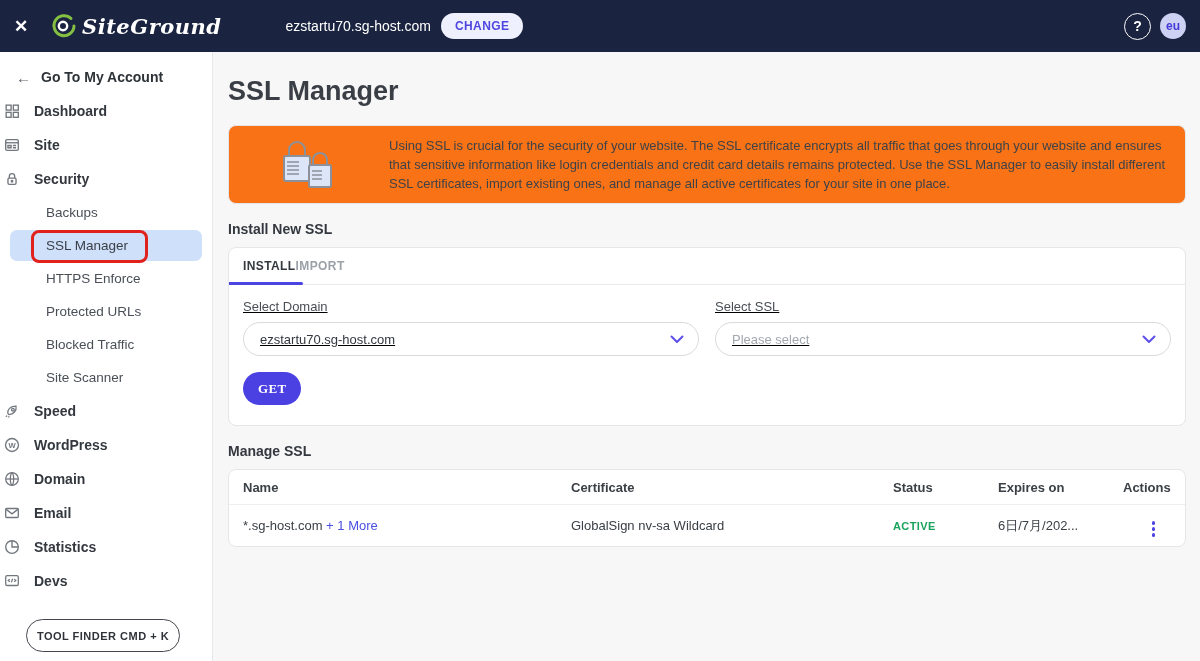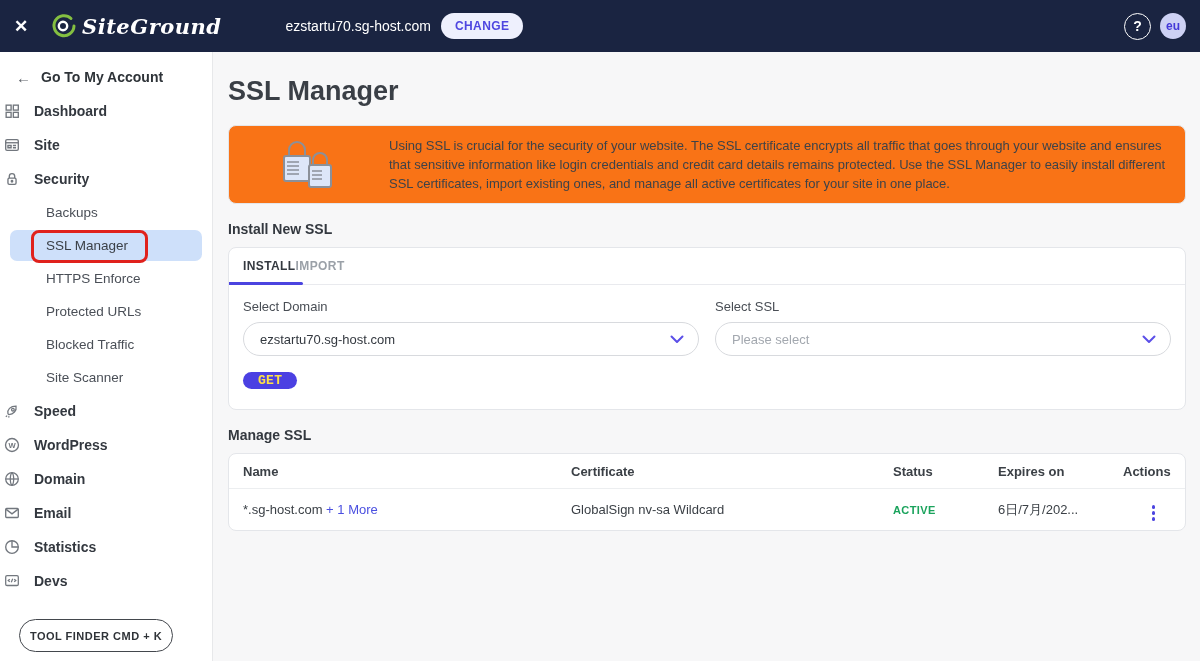--- a/index.html
+++ b/index.html
@@ -19,43 +19,43 @@
 
   
   .sidebar { position:absolute; left:0; top:52px; width:213px; height:609px; background:#fff; border-right:1px solid #e7e8ea; padding-top:8px; }
   .side-back { display:flex; align-items:center; gap:10px; height:34px; padding-left:16px; font-size:14px; font-weight:bold; color:#2e3338; cursor:pointer; }
   .side-back .arr { color:#5a5f66; font-size:15px; font-weight:normal; }
   .nav-item { display:flex; align-items:center; gap:13px; height:34px; padding-left:3px; font-size:14px; font-weight:bold; color:#33383f; cursor:pointer; }
   .nav-item svg { flex:0 0 18px; }
   .sub-item { height:33px; display:flex; align-items:center; padding-left:46px; font-size:13.5px; color:#4a4f57; cursor:pointer; }
   .sub-item.active { margin:0 10px; padding-left:36px; background:#cee0fa; border-radius:7px; height:31px; margin-top:1px; margin-bottom:1px; color:#3a3f46; }
   .red-annotation { position:absolute; left:31px; top:230px; width:117px; height:33px; border:3px solid #e0211c; border-radius:8px; pointer-events:none; z-index:6; }
-  .tool-finder { position:absolute; left:19px; bottom:9px; width:154px; height:33px; border:1px solid #43474d; border-radius:17px; background:#fff; font-size:11px; font-weight:bold; letter-spacing:.5px; color:#2f3338; cursor:pointer; font-family:"Liberation Sans", sans-serif; }
+  .tool-finder { position:absolute; left:26px; bottom:9px; width:154px; height:33px; border:1px solid #43474d; border-radius:17px; background:#fff; font-size:11px; font-weight:bold; letter-spacing:.5px; color:#2f3338; cursor:pointer; font-family:"Liberation Sans", sans-serif; }
 
   
   .main { position:absolute; left:213px; top:52px; width:987px; height:609px; background:#f7f7f8; padding:0 14px 0 15px; overflow:hidden; }
   .page-title { font-size:27px; font-weight:bold; color:#3a3f46; margin:24px 0 18px; }
   .info-box { background:#f97316; border:1px solid #e4e6ea; border-radius:8px; display:flex; align-items:center; padding:10px 14px 10px 0; min-height:72px; }
   .info-locks { width:160px; display:flex; justify-content:center; flex:0 0 160px; }
   .info-text { flex:1; font-size:13px; line-height:19px; color:#3e4248; }
 
   .section-h { font-size:14px; font-weight:bold; color:#33383f; margin:17px 0 10px; }
   .card { background:#fff; border:1px solid #e4e6ea; border-radius:8px; }
   .tabs { position:relative; display:flex; padding:0 14px; height:37px; border-bottom:1px solid #e9eaee; }
   .tab { font-size:12px; font-weight:bold; letter-spacing:.4px; line-height:37px; cursor:pointer; }
   .tab.active { color:#33383f; }
   .tab.inactive { color:#9ba1a8; }
   .tab-underline { position:absolute; left:0; bottom:-1px; width:74px; height:3px; background:#4b44e0; border-radius:0 2px 2px 0; }
 
   .form-row { display:flex; gap:16px; padding:14px 14px 0; }
-  .field { flex:1; }
+  .field { flex:1;text-decoration:underline; }
   .field-label { font-size:13px; color:#494e55; margin-bottom:8px; }
   .select { height:34px; border:1px solid #d8dade; border-radius:17px; background:#fff; display:flex; align-items:center; justify-content:space-between; padding:0 14px 0 16px; font-size:13px; color:#33383f; cursor:pointer; }
   .select .ph { color:#a3a8af; }
-  .get-btn { margin:16px 0 20px 14px; height:17px; min-width:53px; padding:0 15px; border:none; border-radius:17px; background:#4b40e2; color:#fde047; font-size:13px; font-weight:bold; letter-spacing:.3px; cursor:pointer; font-family:Liberation Mono, monospace; }
+  .get-btn { margin:16px 0 20px 14px; height:33px; min-width:53px; padding:0 15px; border:none; border-radius:17px; background:#4b40e2; color:#ffffff; font-size:13px; font-weight:bold; letter-spacing:.3px; cursor:pointer; font-family:Liberation Serif, serif; }
 
   .tbl-head { display:flex; align-items:center; height:35px; padding:0 14px; border-bottom:1px solid #eceef0; font-size:13px; font-weight:bold; color:#3b4046; }
   .tbl-row { display:flex; align-items:center; height:41px; padding:0 14px; font-size:13px; color:#3b4046; }
   .col-name { flex:0 0 328px; }
   .col-cert { flex:0 0 310px; }
   .col-status { flex:0 0 105px;margin-left:12px; }
   .col-exp { flex:0 0 125px; }
   .col-act { flex:1; text-align:right; padding-right:6px; }
   .more-link { color:#4a4fe0; cursor:pointer; }
   .status-active { font-size:11px; font-weight:bold; letter-spacing:.4px; color:#1aa35c; }

